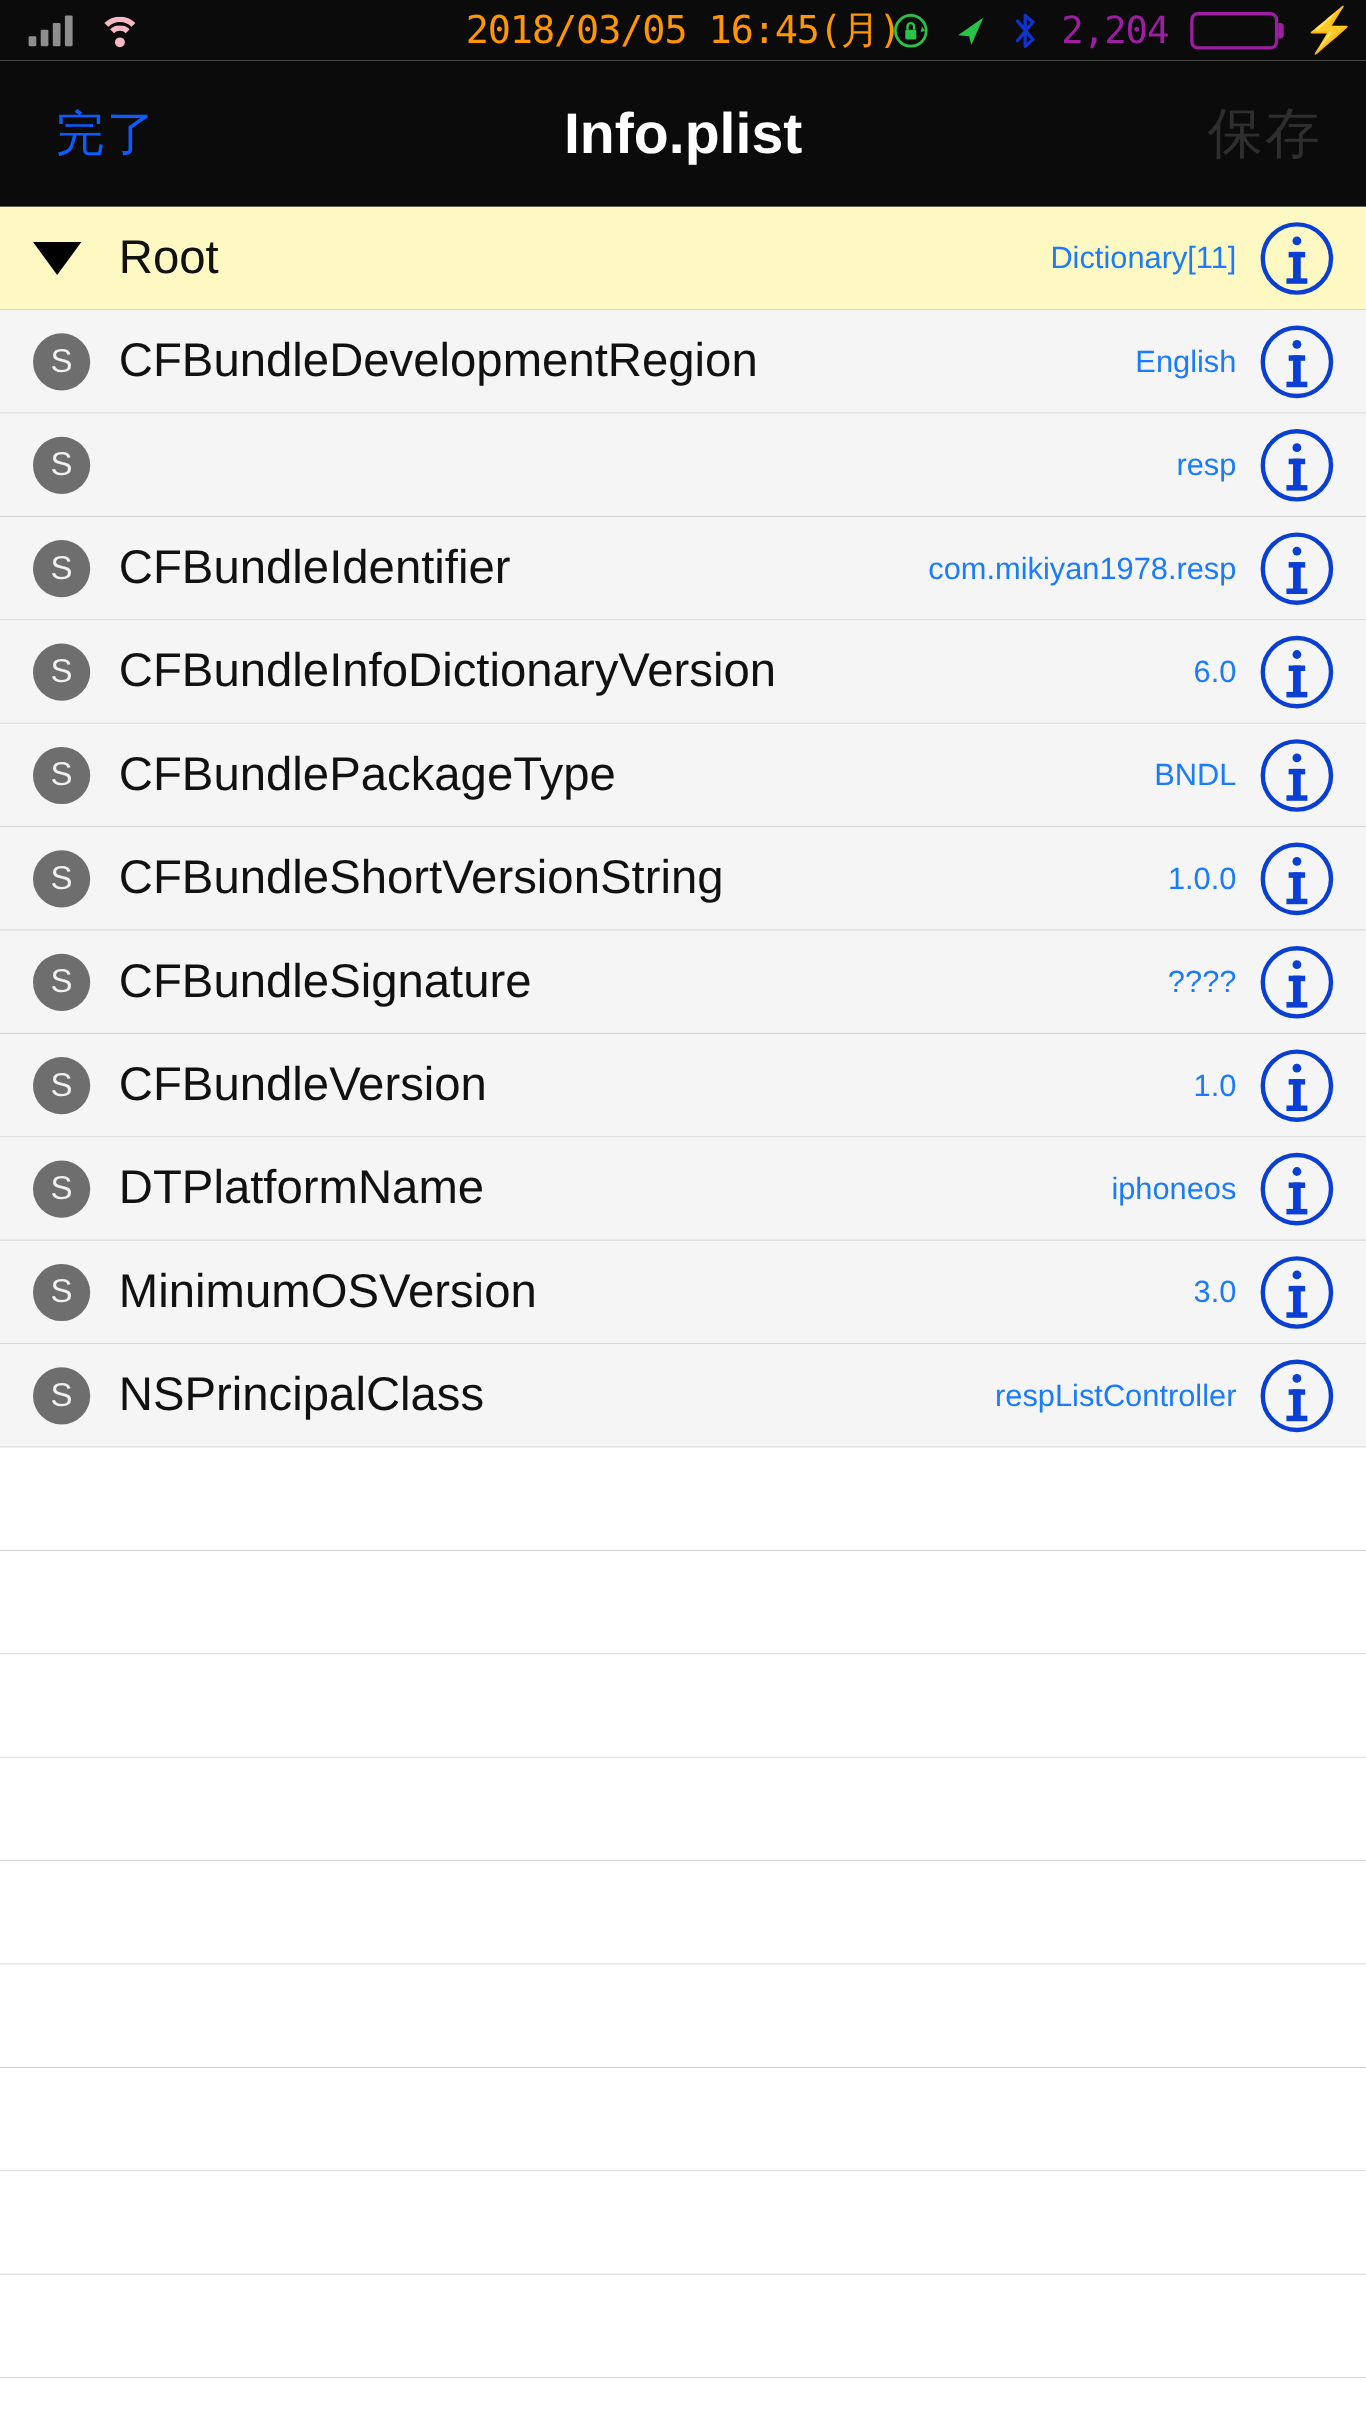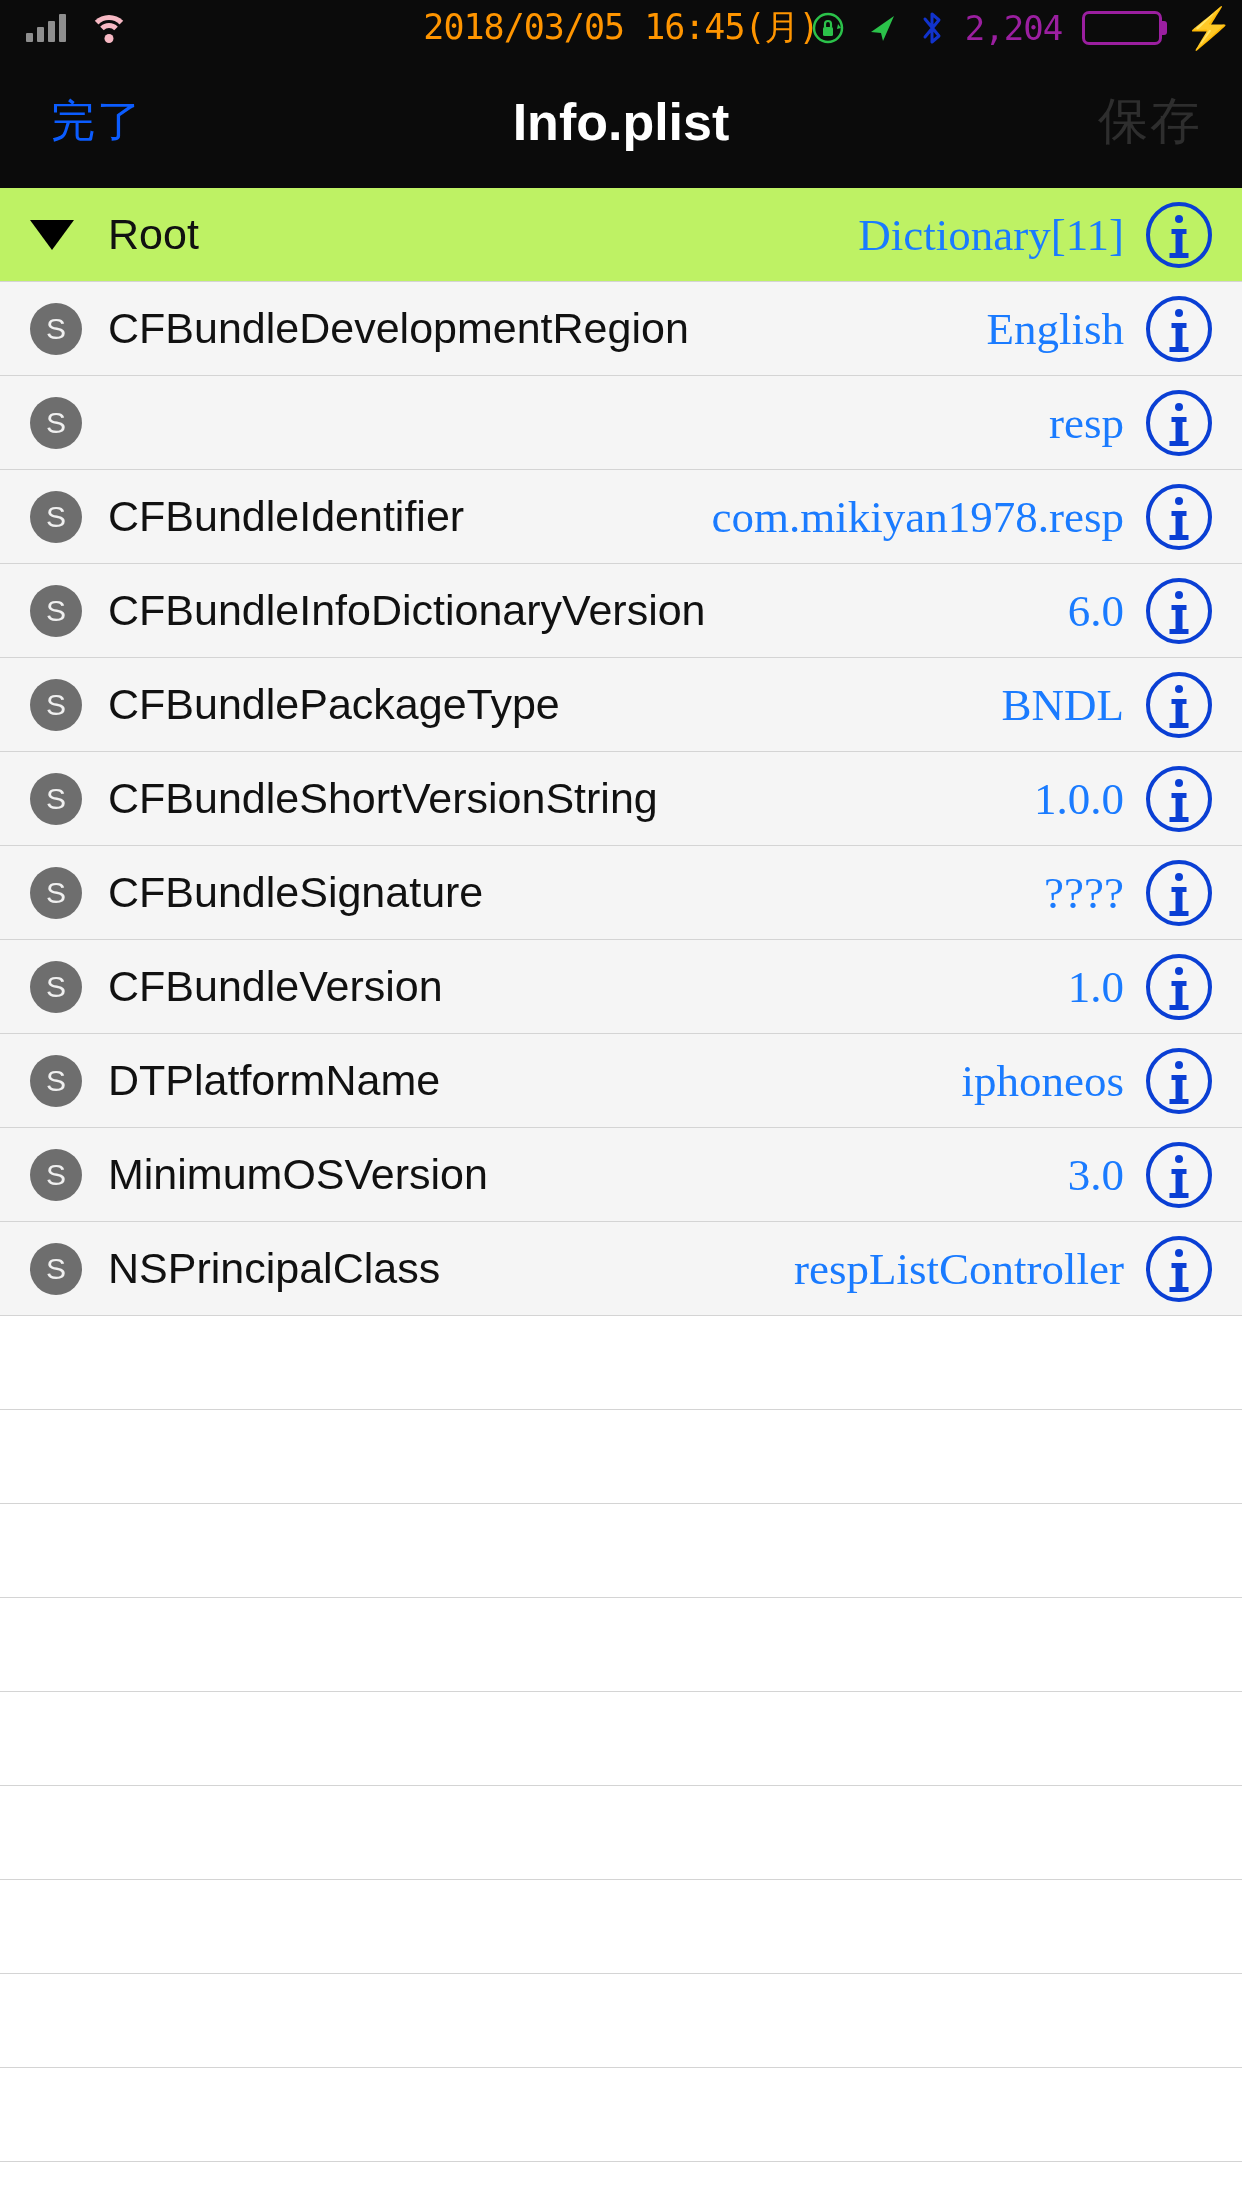--- a/index.html
+++ b/index.html
@@ -104,21 +104,21 @@
 
   
   .plist-table{ background:#ffffff; }
   .row{
     position:relative;
     height:94px;
     display:flex; align-items:center;
     border-bottom:1px solid #d4d4d4;
     padding-left:30px; padding-right:30px;
   }
-  .row.root{ background:#bef264; }
+  .row.root{ background:#fef9c3; }
   .row.entry{ background:#f5f5f5; }
   .row.blank{ background:#ffffff; }
 
   .disclosure{
     width:52px; display:flex; align-items:center; justify-content:flex-start;
     margin-right:8px;
   }
   .tri-down{
     width:0; height:0;
     border-left:22px solid transparent;
@@ -142,25 +142,24 @@
     color:#111111;
     margin-left:18px;
     white-space:nowrap;
   }
 
   .right-group{
     position:absolute; right:30px; top:0; height:94px;
     display:flex; align-items:center; gap:22px;
   }
   .value{
-    font-size:45px;
+    font-size:28px;
     color:#1a7bff;
     white-space:nowrap;
     text-align:right;
-    font-family:Liberation Serif, serif;
   }
   .info-btn{
     width:66px; height:66px;
     border:4px solid #0a3fd4; border-radius:50%;
     position:relative; flex:0 0 auto;
   }
   .info-btn .i-dot{
     position:absolute; left:50%; transform:translateX(-50%);
     top:9px; width:8px; height:8px; border-radius:50%; background:#0a3fd4;
   }

